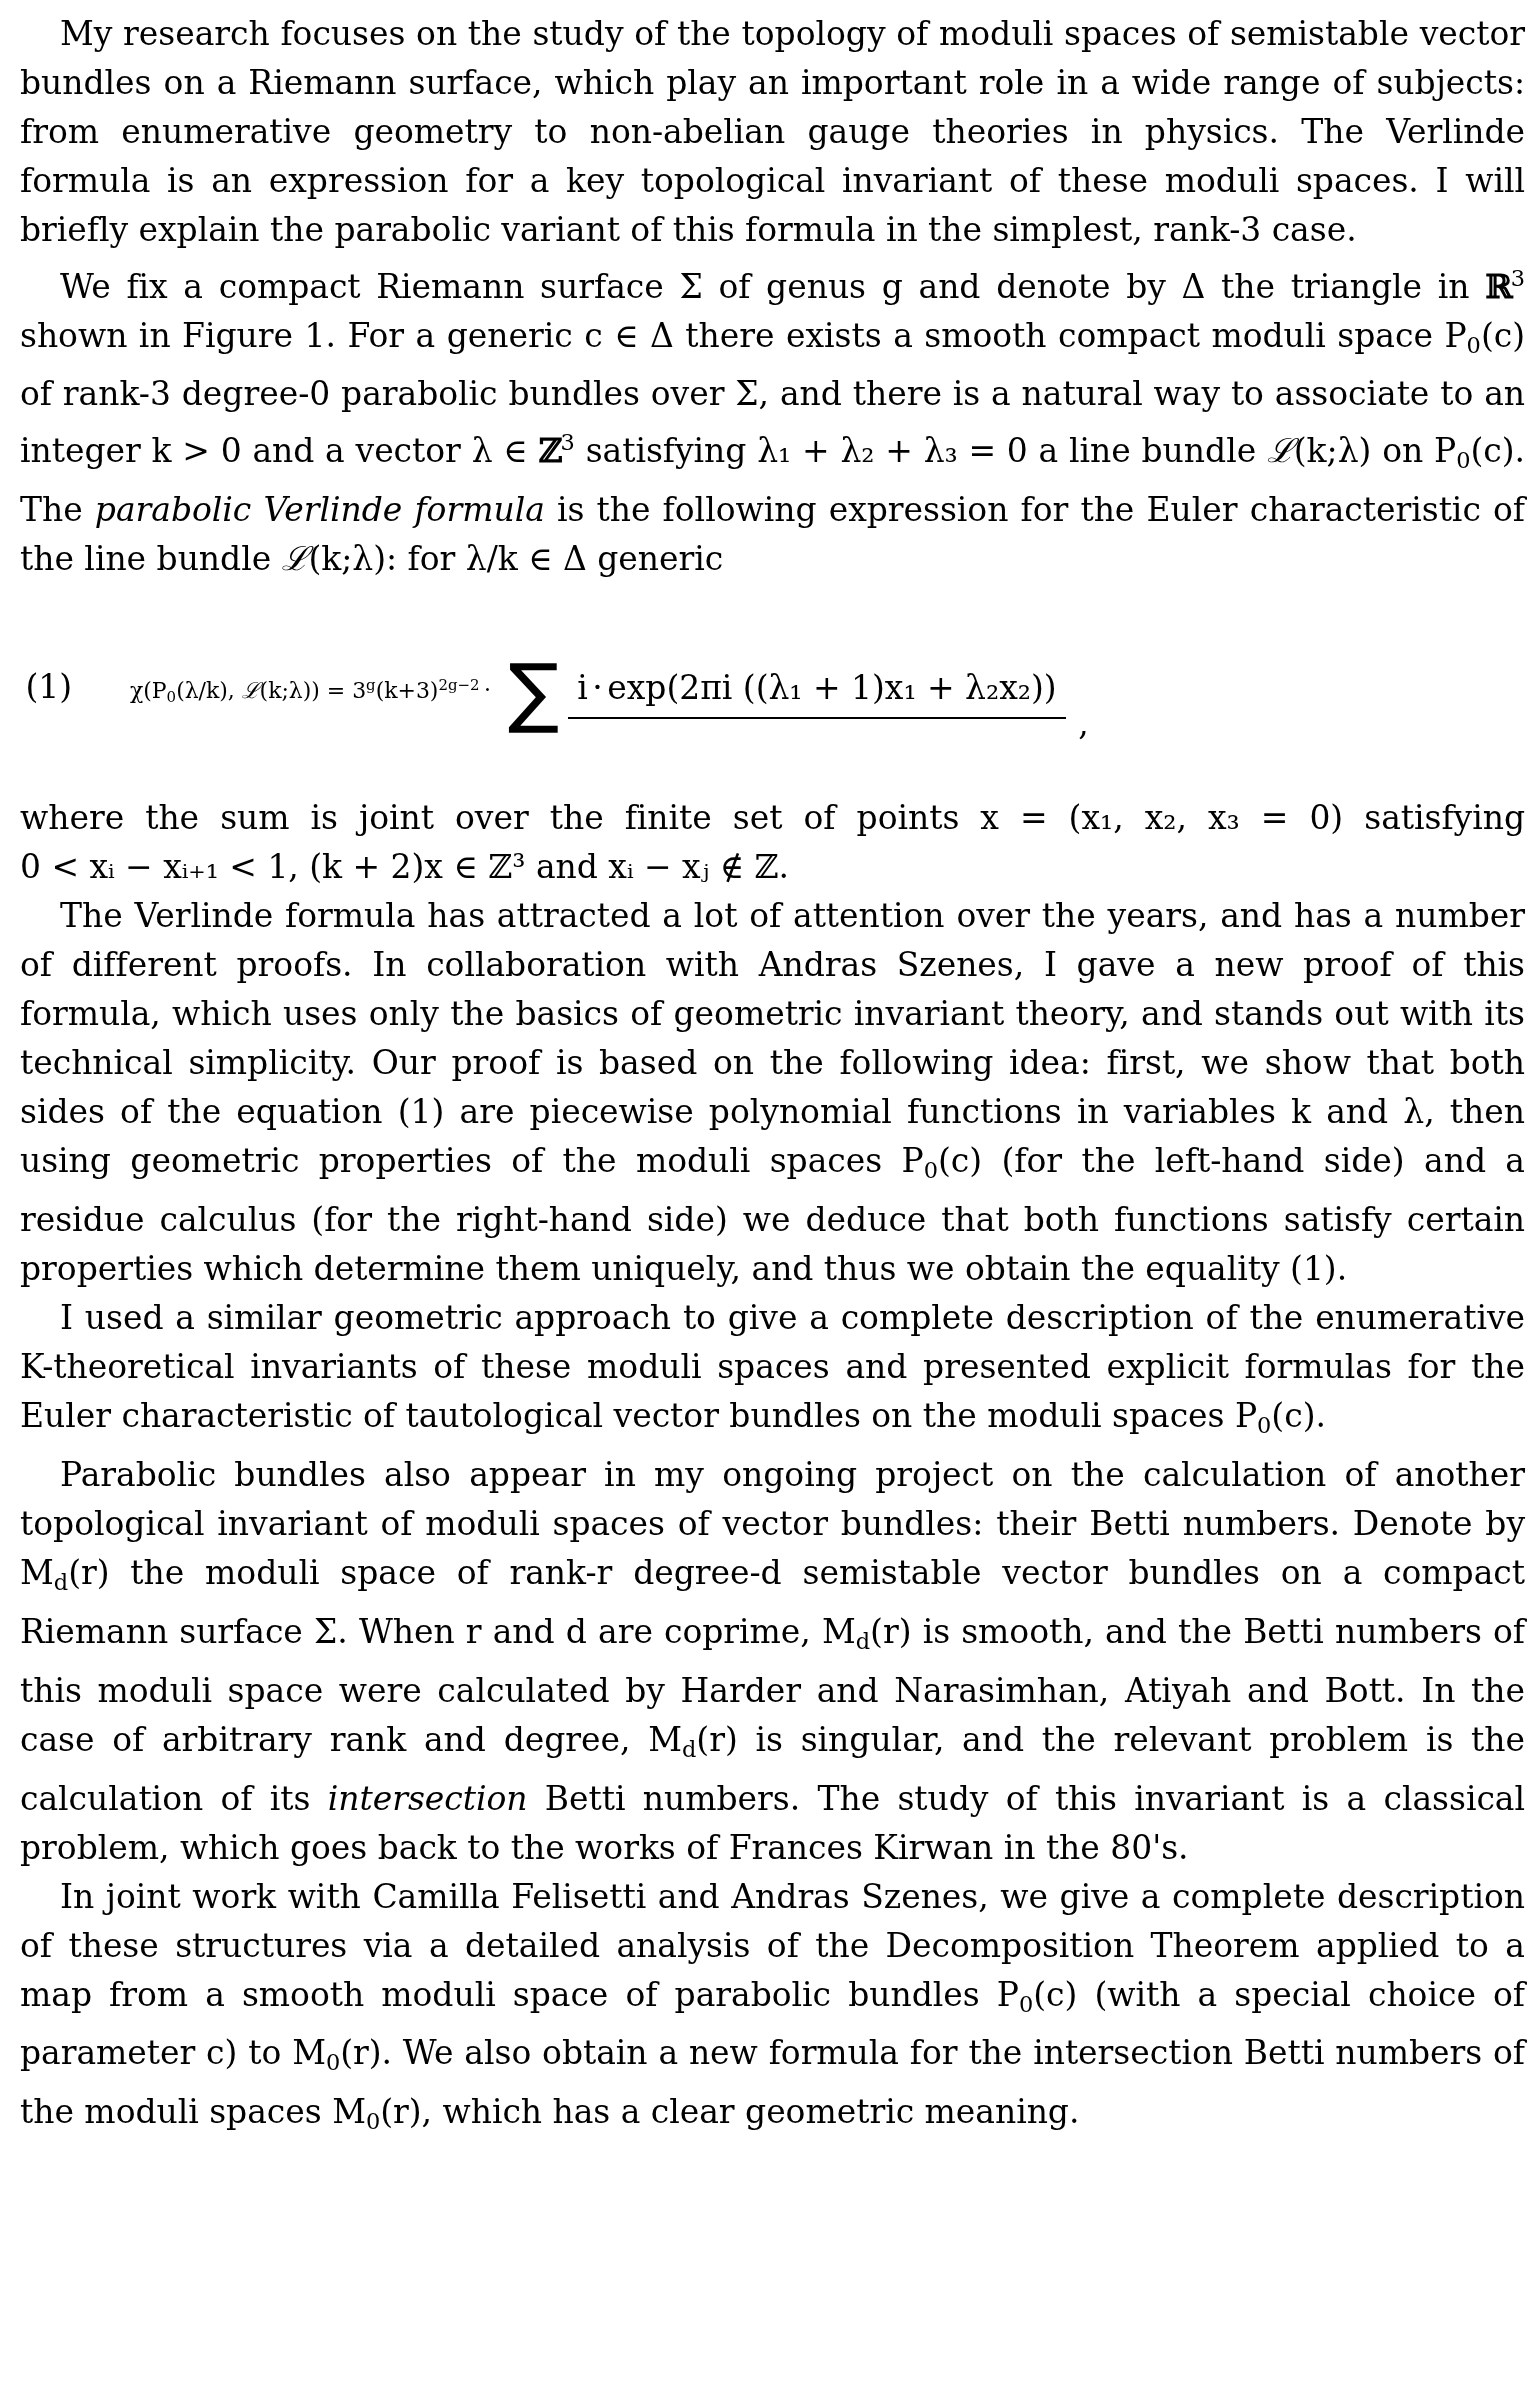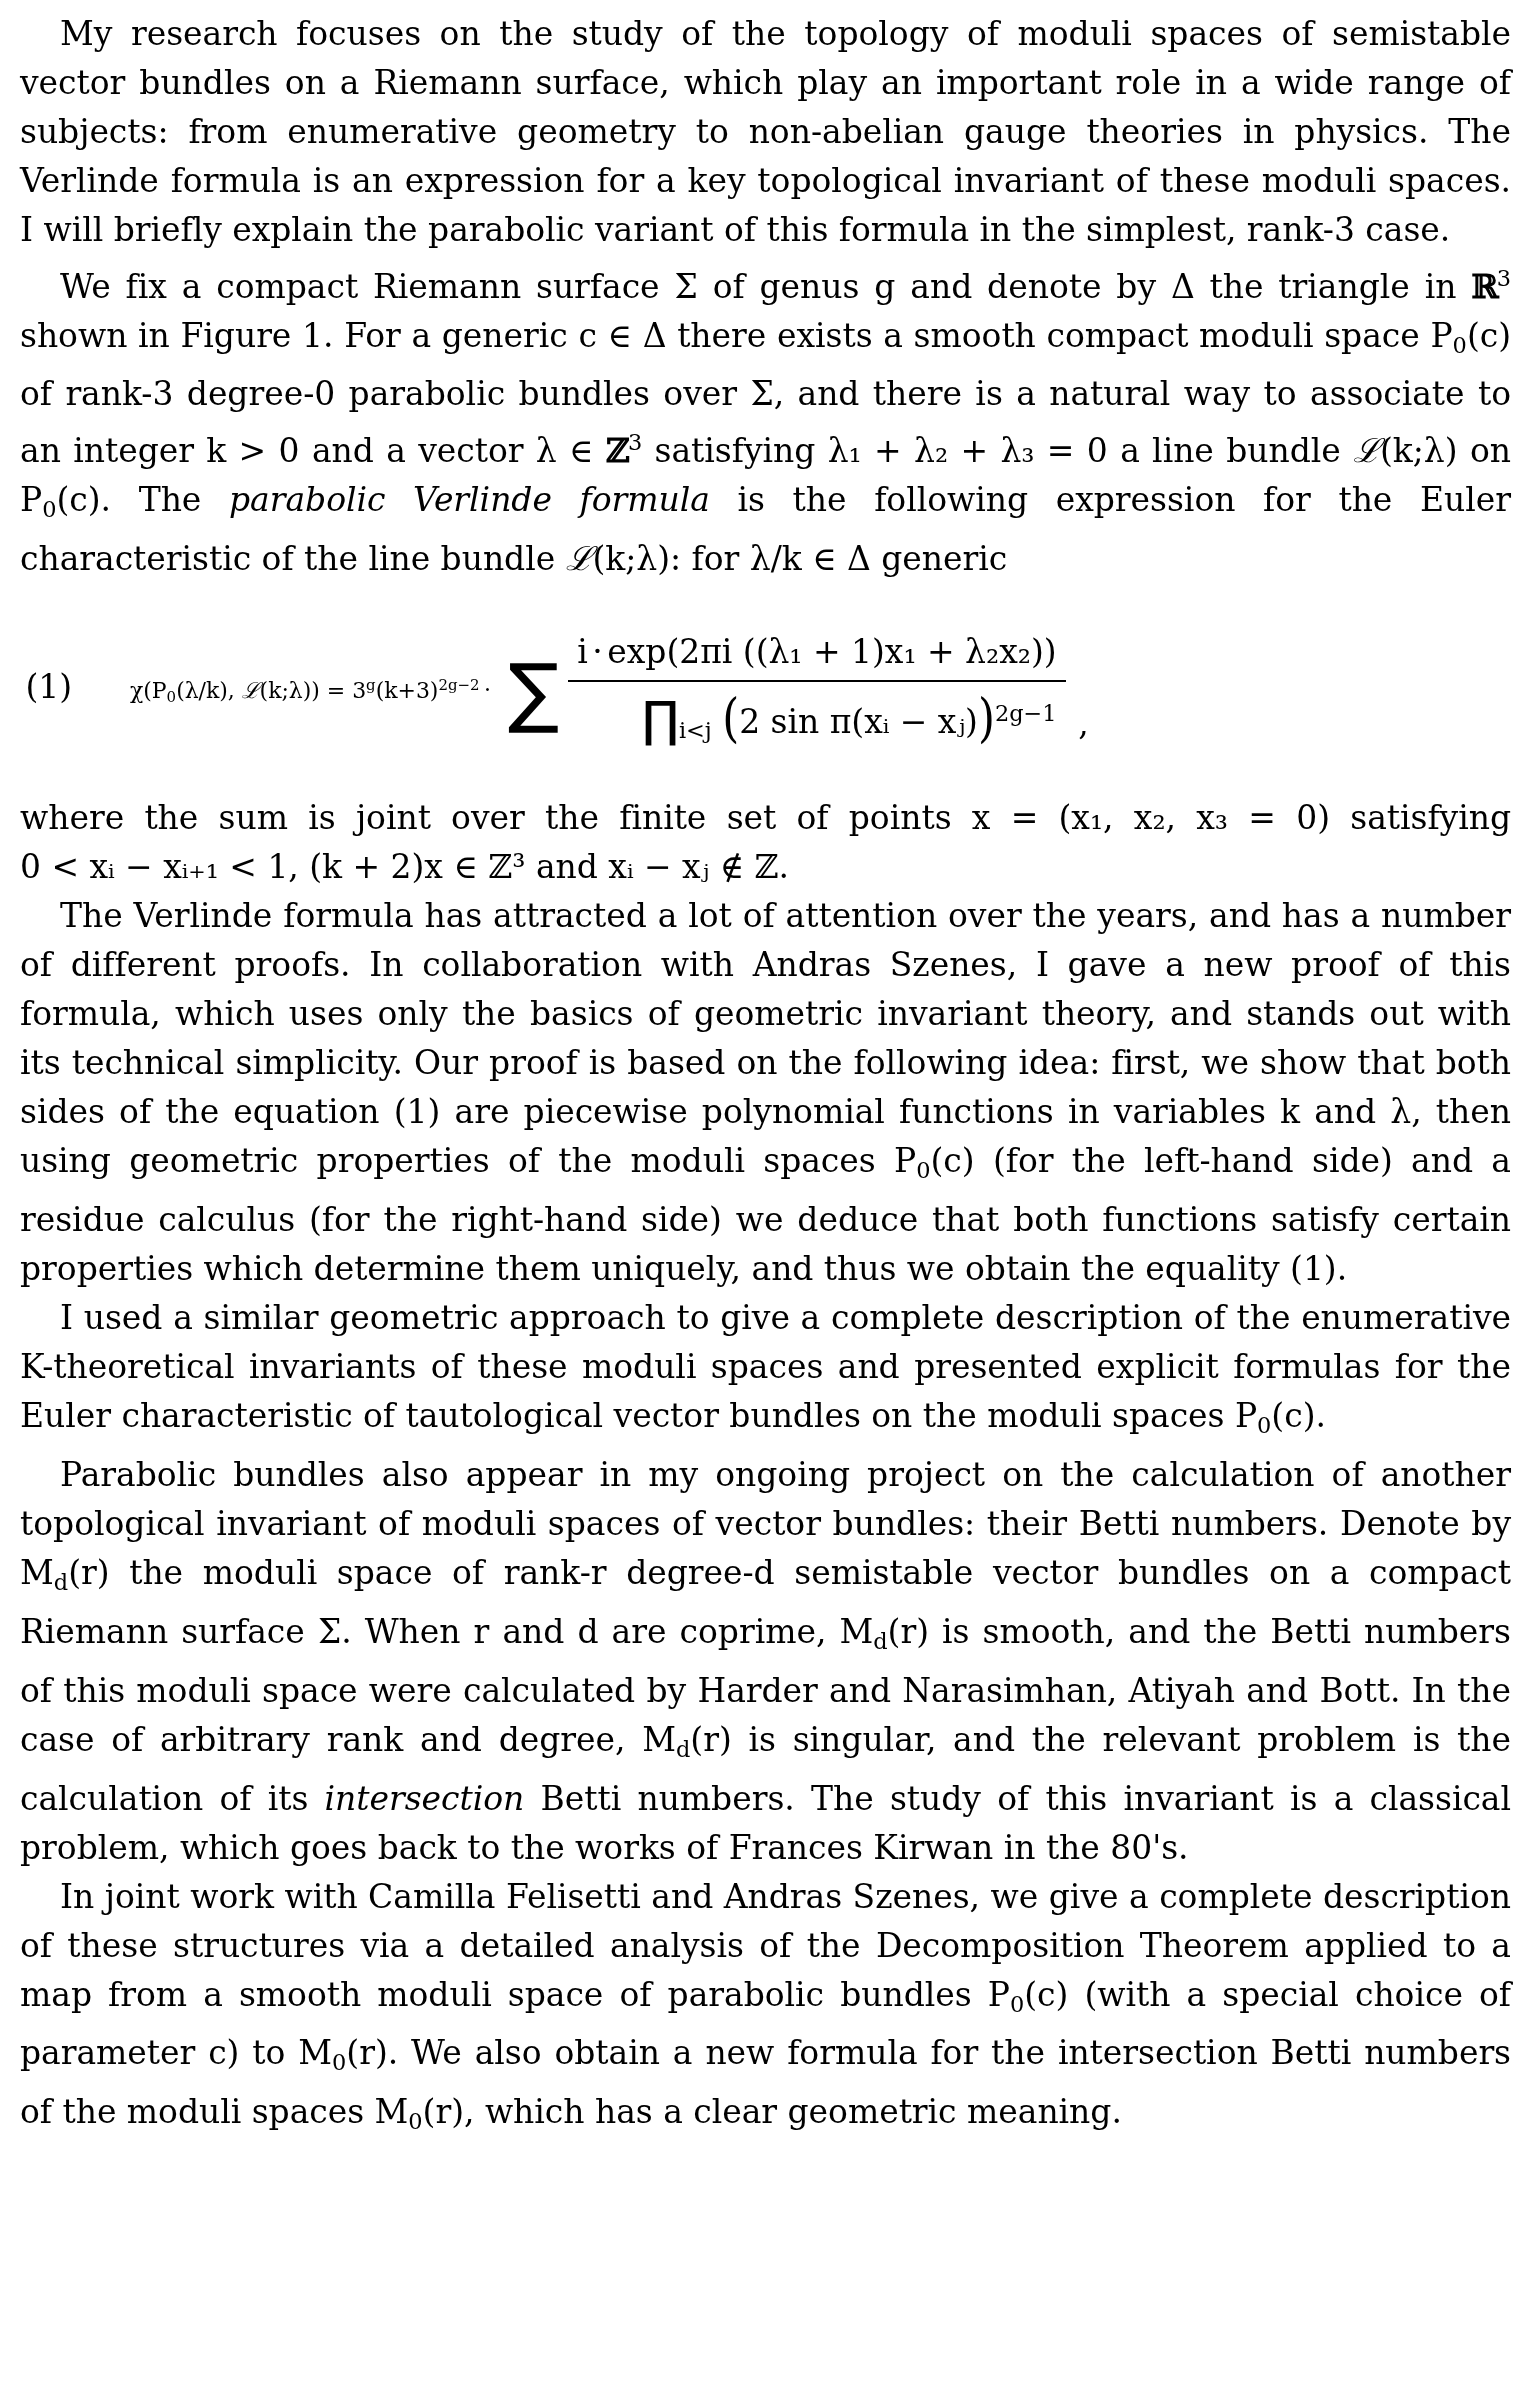--- a/index.html
+++ b/index.html
@@ -14,21 +14,21 @@
     font-family: "DejaVu Serif", "Liberation Serif", serif;
     color: #000000;
     overflow: hidden;
   }
 
   #page {
     position: relative;
     width: 1540px;
     height: 2389px;
     box-sizing: border-box;
-    padding: 9px 29px 0 20px;
+    padding: 9px 15px 0 20px;
   }
 
   .body-text {
     font-size: 33px;
     line-height: 49px;
     text-align: justify;
     text-justify: inter-word;
     hyphens: manual;
     letter-spacing: -0.04px;
     word-spacing: 0px;
@@ -165,21 +165,20 @@
     <div class="eq-block">
       <div class="eq-tag">(1)</div>
       <div class="eq-body">
         <span class="lhs"><span class="mi">χ</span>(<span>P</span><span class="sub">0</span><span>(λ/k)</span>,&nbsp;<span class="cal">ℒ</span><span>(k;λ)</span>)&nbsp;<span>=</span>&nbsp;<span>3</span><span class="sup">g</span><span>(k+3)</span><span class="sup">2g−2</span><span class="cdot">·</span></span>
 
         <span class="bigsum">∑</span>
 
         <span class="frac">
           <span class="num"><span>i</span><span class="cdot">·</span><span>exp</span><span>(</span><span>2πi</span>&nbsp;<span>((λ₁ + 1)x₁ + λ₂x₂)</span><span>)</span></span>
           <span class="bar"></span>
-          <span class="den"><span class="bigprod">∏</span><span class="sub">i&lt;j</span>&nbsp;<span class="paren-big">(</span><span>2 sin π(xᵢ − xⱼ)</span><span class="paren-big">)</span><span class="sup">2g−1</span></span>
         </span>
 
         <span class="eq-comma">,</span>
       </div>
     </div>
 
     <p class="para noindent"><span>where the sum is joint over the finite set of points </span><span class="m mi">x = (x₁, x₂, x₃ = 0)</span><span> satisfying </span><span class="m mi">0 &lt; xᵢ − xᵢ₊₁ &lt; 1</span><span>, </span><span class="m mi">(k + 2)x ∈ ℤ³</span><span> and </span><span class="m mi">xᵢ − xⱼ ∉ ℤ</span><span>.</span></p>
 
     <p class="para"><span>The Verlinde formula has attracted a lot of attention over the years, and has a number of different proofs. In collaboration with Andras Szenes, I gave a new proof of this formula, which uses only the basics of geometric invariant theory, and stands out with its technical simplicity. Our proof is based on the following idea: first, we show that both sides of the equation (1) are piecewise polynomial functions in variables </span><span class="m mi">k and λ</span><span>, then using geometric properties of the moduli spaces </span><span class="m"><span>P</span><span class="sub">0</span><span>(c)</span></span><span> (for the left-hand side) and a residue calculus (for the right-hand side) we deduce that both functions satisfy certain properties which determine them uniquely, and thus we obtain the equality (1).</span></p>
 

